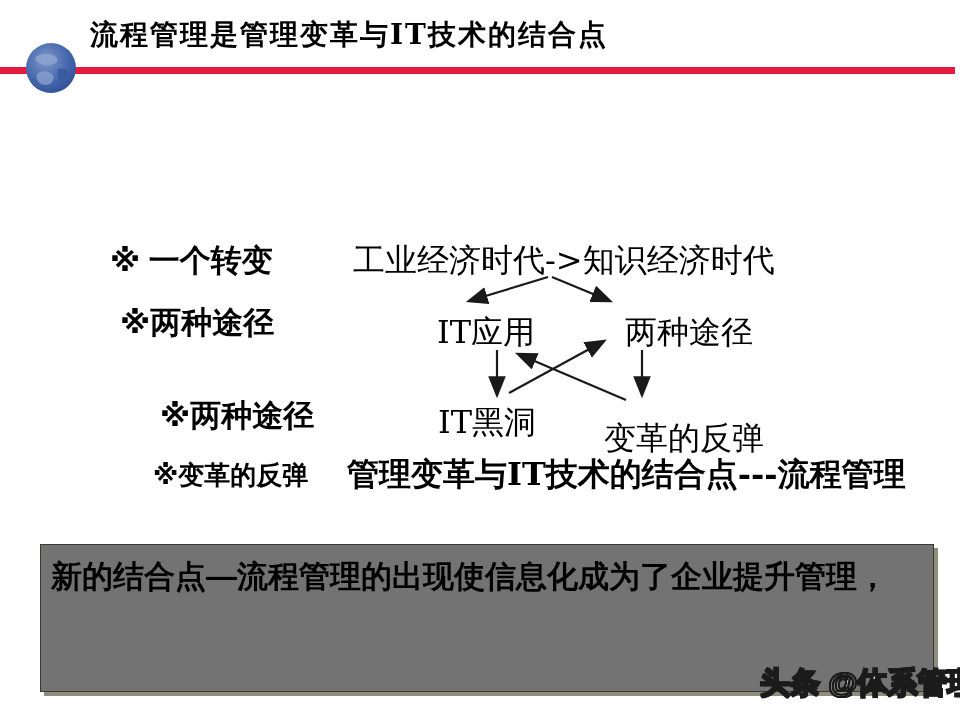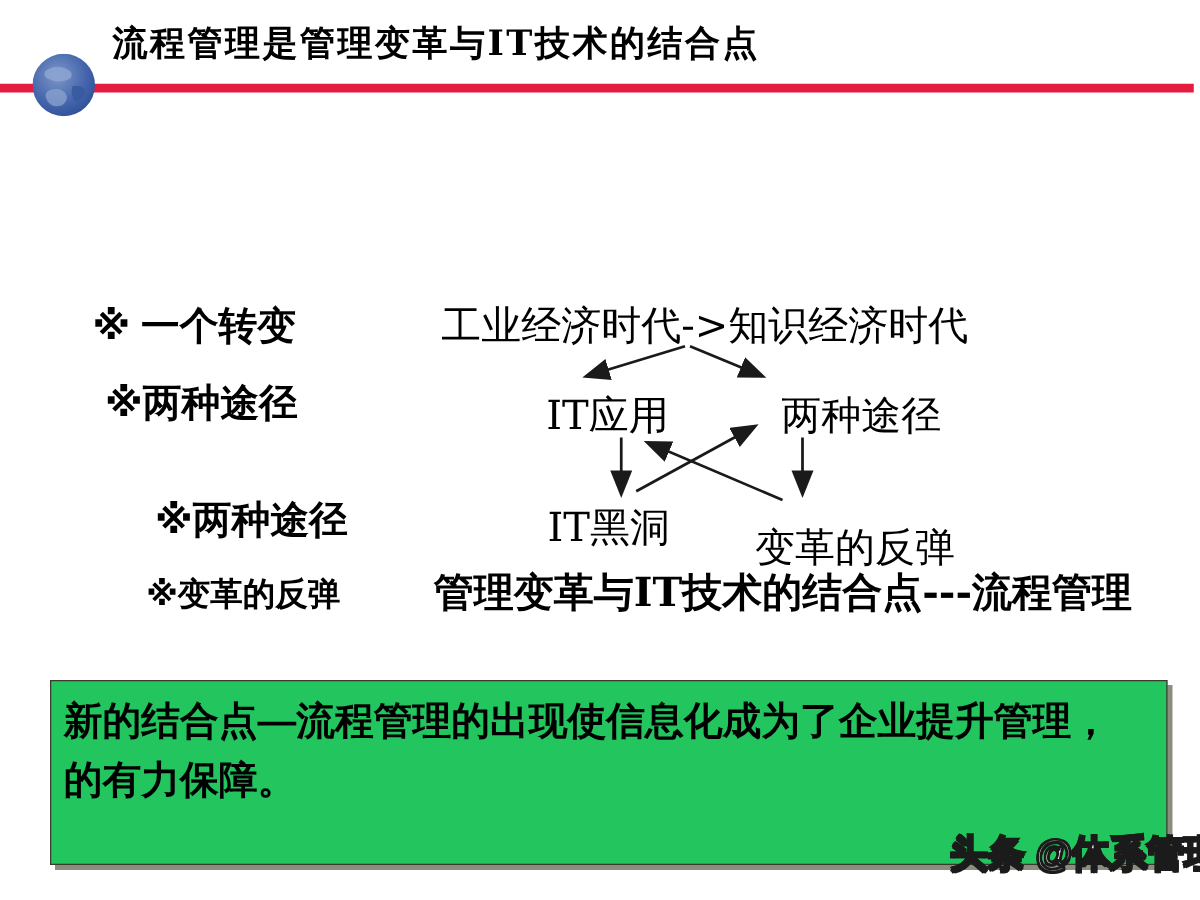--- a/index.html
+++ b/index.html
@@ -19,20 +19,21 @@
   }
   .page-title{
     position:absolute;left:90px;top:16px;width:840px;
     font-family:"DejaVu Serif","Liberation Serif",serif;
     font-size:28px;font-weight:bold;letter-spacing:2px;white-space:nowrap;
   }
   
   .bullet{
     position:absolute;font-weight:bold;white-space:pre;
     font-family:"Liberation Sans","DejaVu Sans",sans-serif;
+    margin-left:36px;
   }
   .b0{left:74px; top:240px;font-size:31px;}
   .b1{left:84px; top:302px;font-size:31px;}
   .b2{left:124px;top:395px;font-size:31px;}
   .b3{left:117px;top:458px;font-size:26px;}
   
   .node{
     position:absolute;white-space:nowrap;
     font-family:"DejaVu Serif","Liberation Serif",serif;
     font-size:32px;font-weight:normal;
@@ -44,21 +45,21 @@
   .n-backlash{left:604px;top:401px;margin-top:16px;}
   .n-conclusion{
     left:347px;top:453px;font-weight:bold;font-size:32px;
   }
   .arrows{
     position:absolute;left:440px;top:270px;width:240px;height:140px;z-index:1;
   }
   
   .callout{
     position:absolute;left:40px;top:544px;width:894px;height:148px;
-    background:#22c55e;border:1px solid #3a3a30;box-sizing:border-box;
+    background:#737373;border:1px solid #3a3a30;box-sizing:border-box;
     box-shadow:4px 4px 0 #8d8d7d;
     padding:8px 14px 0 10px;
   }
   .callout .line{
     font-size:31px;font-weight:bold;line-height:47px;white-space:nowrap;
     font-family:"Liberation Sans","DejaVu Sans",sans-serif;
   }
   
   .watermark{
     position:absolute;left:760px;top:663px;z-index:5;white-space:nowrap;
@@ -113,16 +114,15 @@
     <path d="M552,277 L610,301" marker-end="url(#ah)"></path>
     <path d="M497,350 L497,395" marker-end="url(#ah)"></path>
     <path d="M642,350 L642,395" marker-end="url(#ah)"></path>
     <path d="M509,393 L604,341" marker-end="url(#ah)"></path>
     <path d="M626,400 L518,354" marker-end="url(#ah)"></path>
   </g>
 </svg>
 
 <div class="callout">
   <div class="line">新的结合点—流程管理的出现使信息化成为了企业提升管理，</div>
-  <div class="line">的有力保障。</div>
 </div>
 
 <div class="watermark">头条 @体系管理</div>
 
 </body></html>

